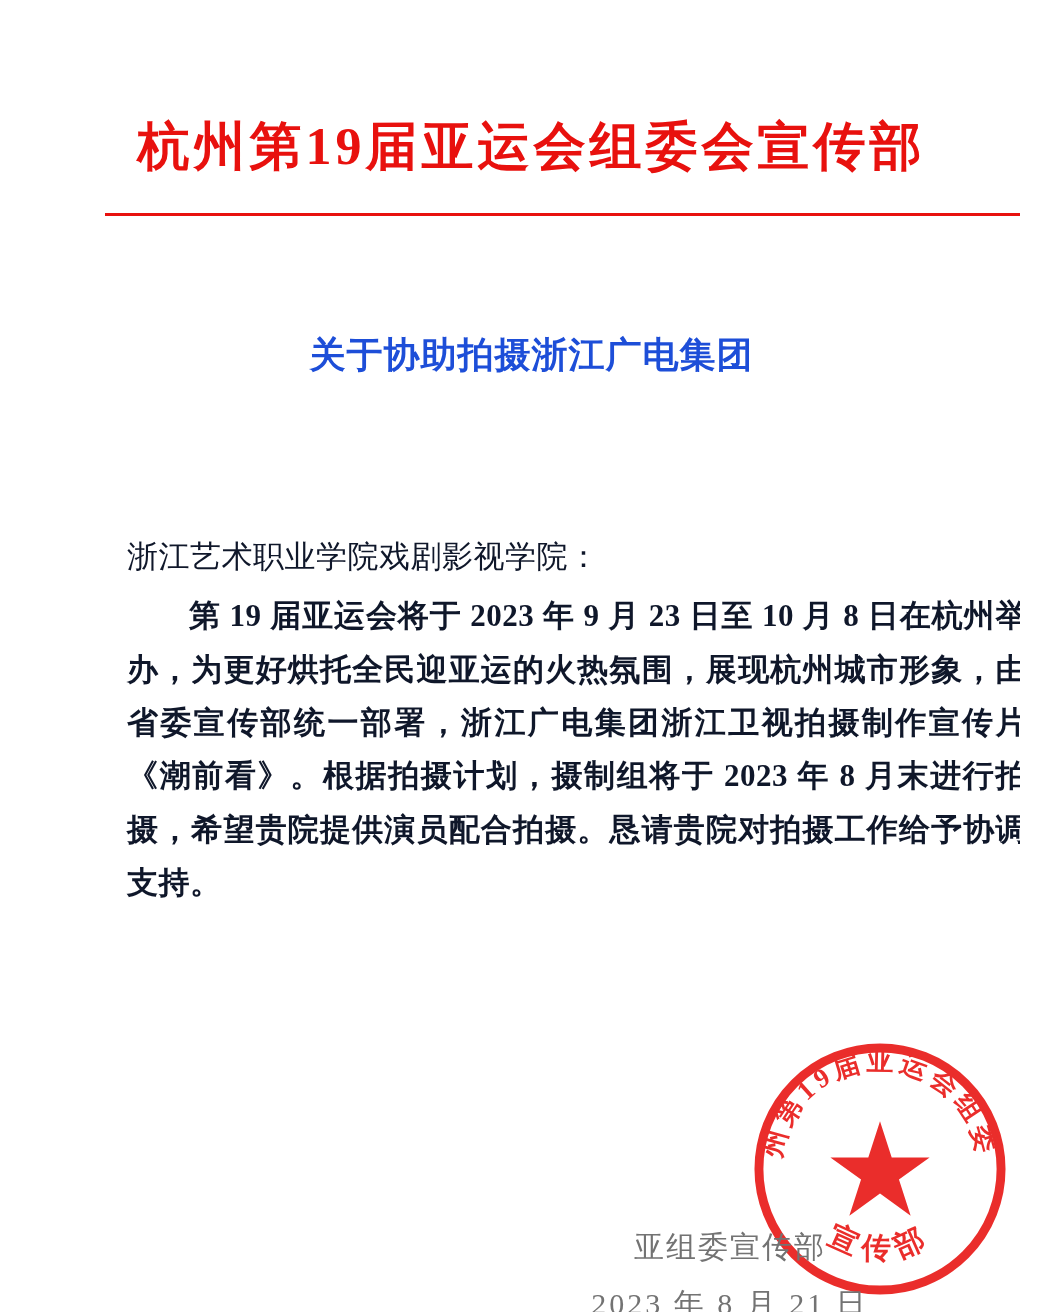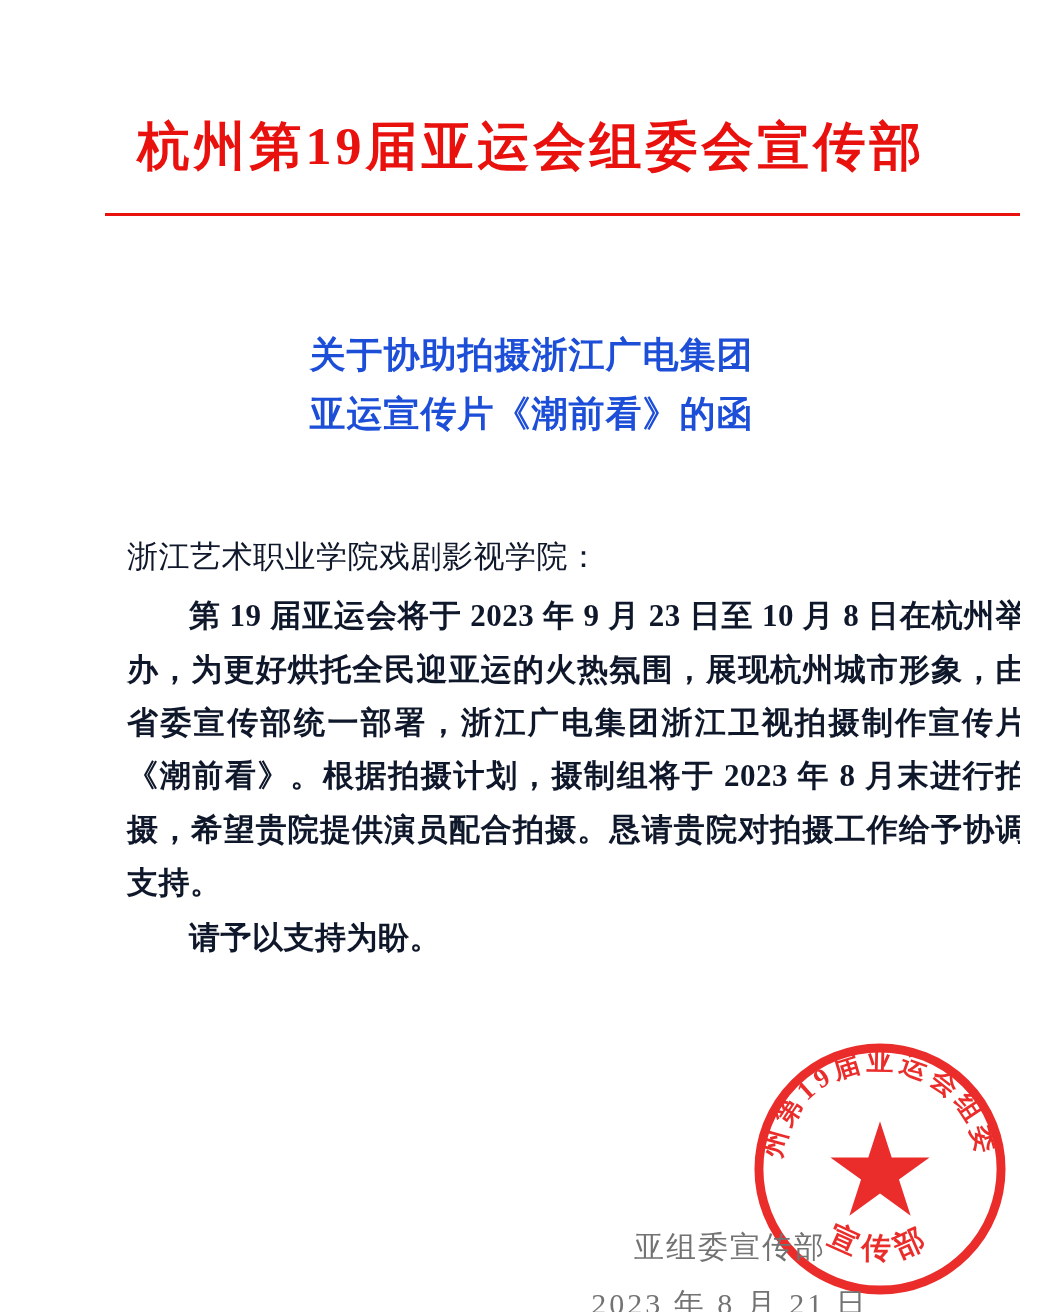--- a/index.html
+++ b/index.html
@@ -126,27 +126,25 @@
 
 <div class="page">
 
   <div class="letterhead">
     <div class="letterhead-title">杭州第19届亚运会组委会宣传部</div>
   </div>
   <div class="letterhead-rule"></div>
 
   <div class="doc-title">
     <span class="line">关于协助拍摄浙江广电集团</span>
-    <span class="line">亚运宣传片《潮前看》的函</span>
   </div>
 
   <div class="body-block">
     <p class="recipient">浙江艺术职业学院戏剧影视学院：</p>
     <p class="para">第 19 届亚运会将于 2023 年 9 月 23 日至 10 月 8 日在杭州举办，为更好烘托全民迎亚运的火热氛围，展现杭州城市形象，由省委宣传部统一部署，浙江广电集团浙江卫视拍摄制作宣传片《潮前看》。根据拍摄计划，摄制组将于 2023 年 8 月末进行拍摄，希望贵院提供演员配合拍摄。恳请贵院对拍摄工作给予协调支持。</p>
-    <p class="para closing">请予以支持为盼。</p>
   </div>
 
   <div class="seal">
     <svg viewBox="0 0 260 260" xmlns="http://www.w3.org/2000/svg">
       <defs>
         <path id="sealArcTop" d="M 30 130 A 100 100 0 0 1 230 130" fill="none"></path>
         <path id="sealArcBottom" d="M 40 130 A 90 90 0 0 0 220 130" fill="none"></path>
       </defs>
       <circle cx="130" cy="130" r="122" fill="none" stroke="#e8110e" stroke-width="9"></circle>
 

